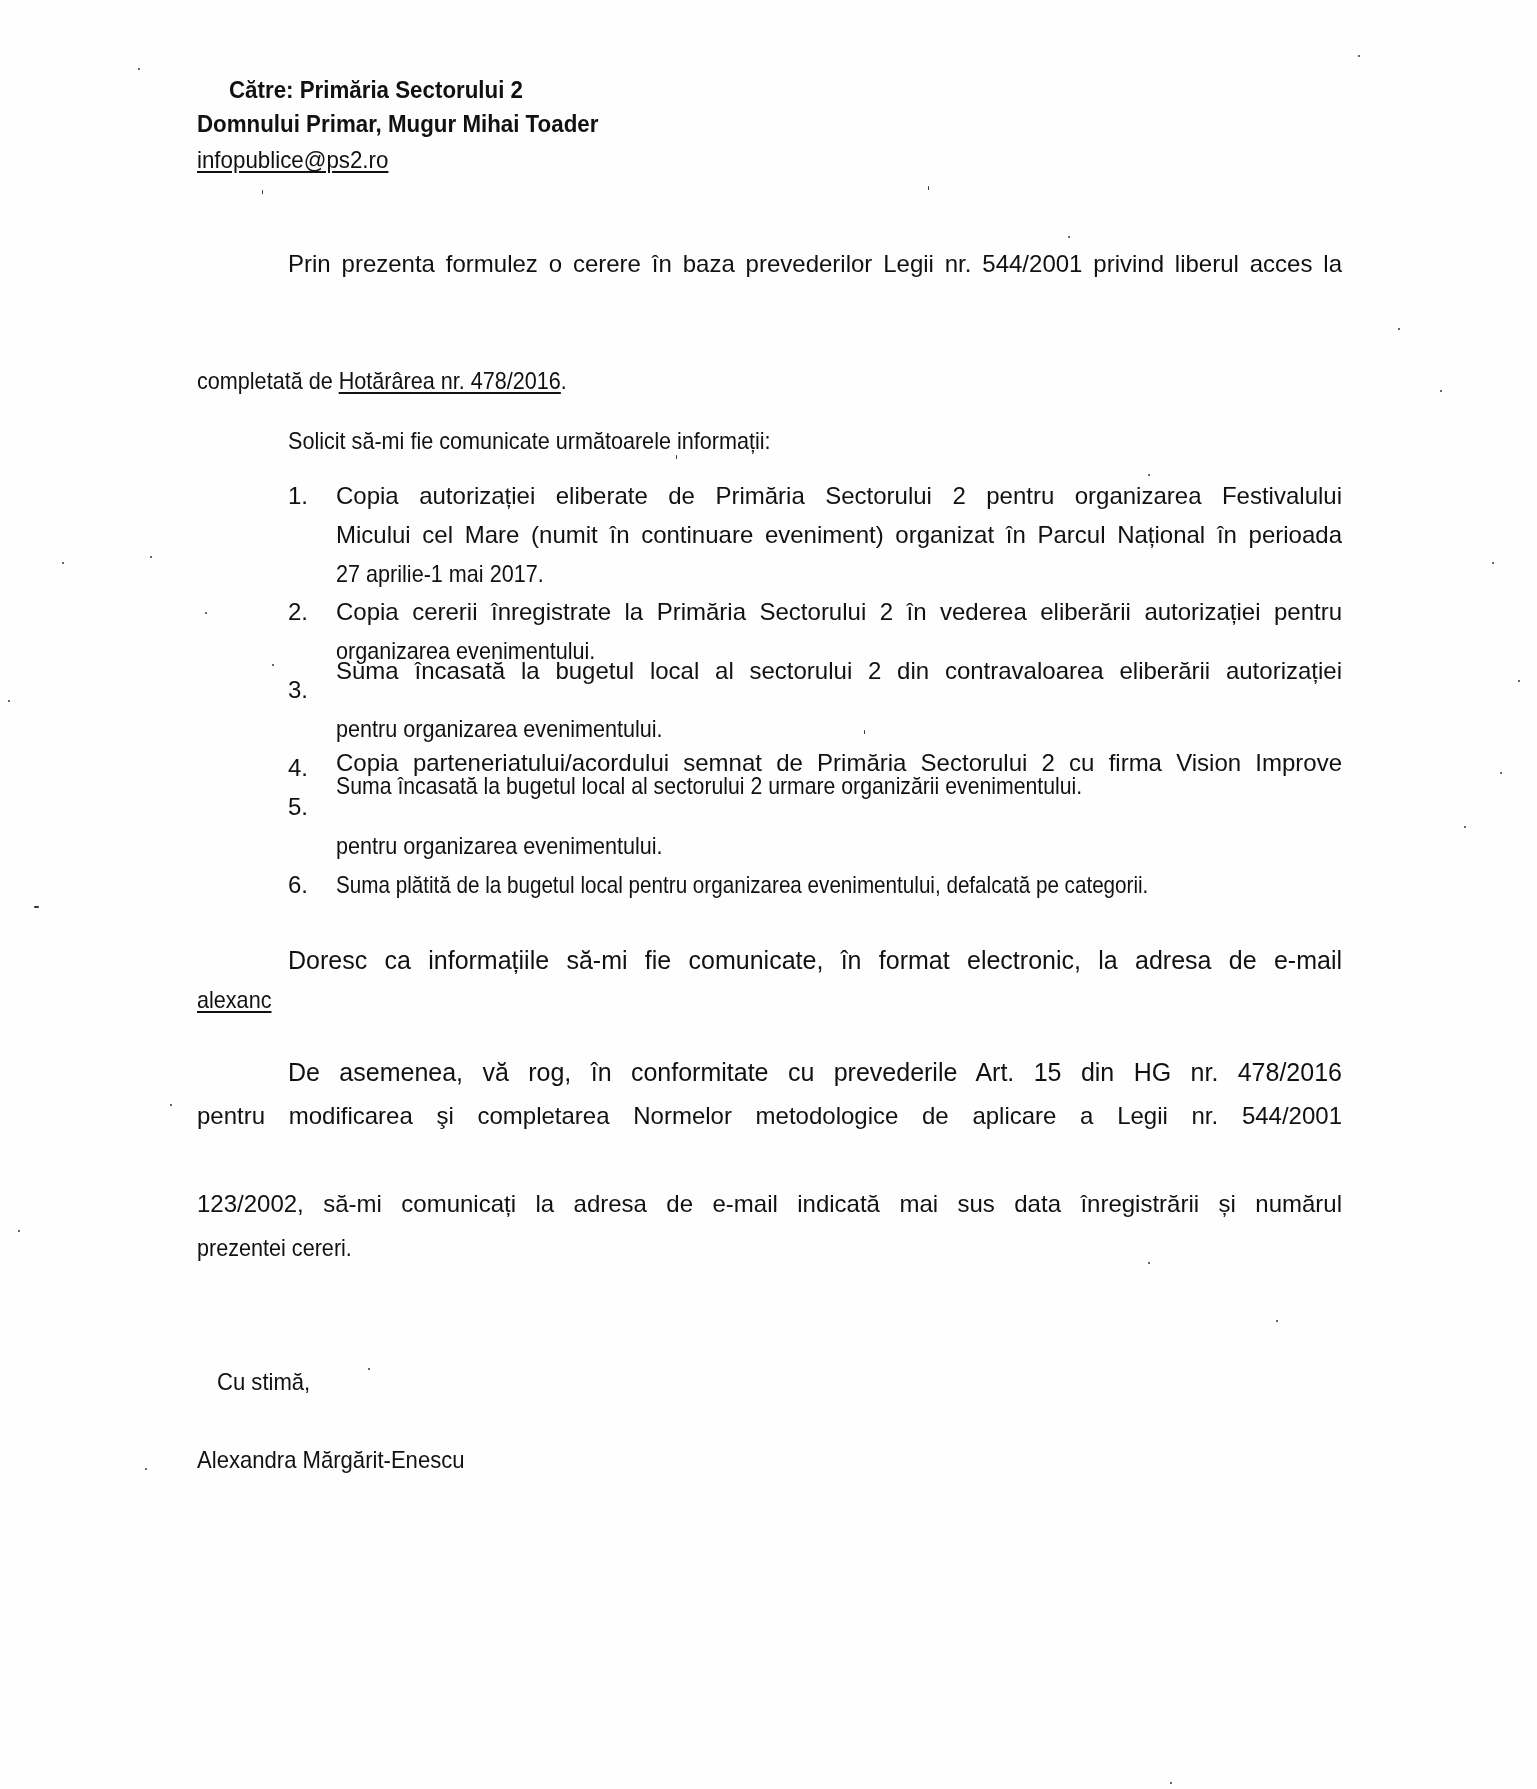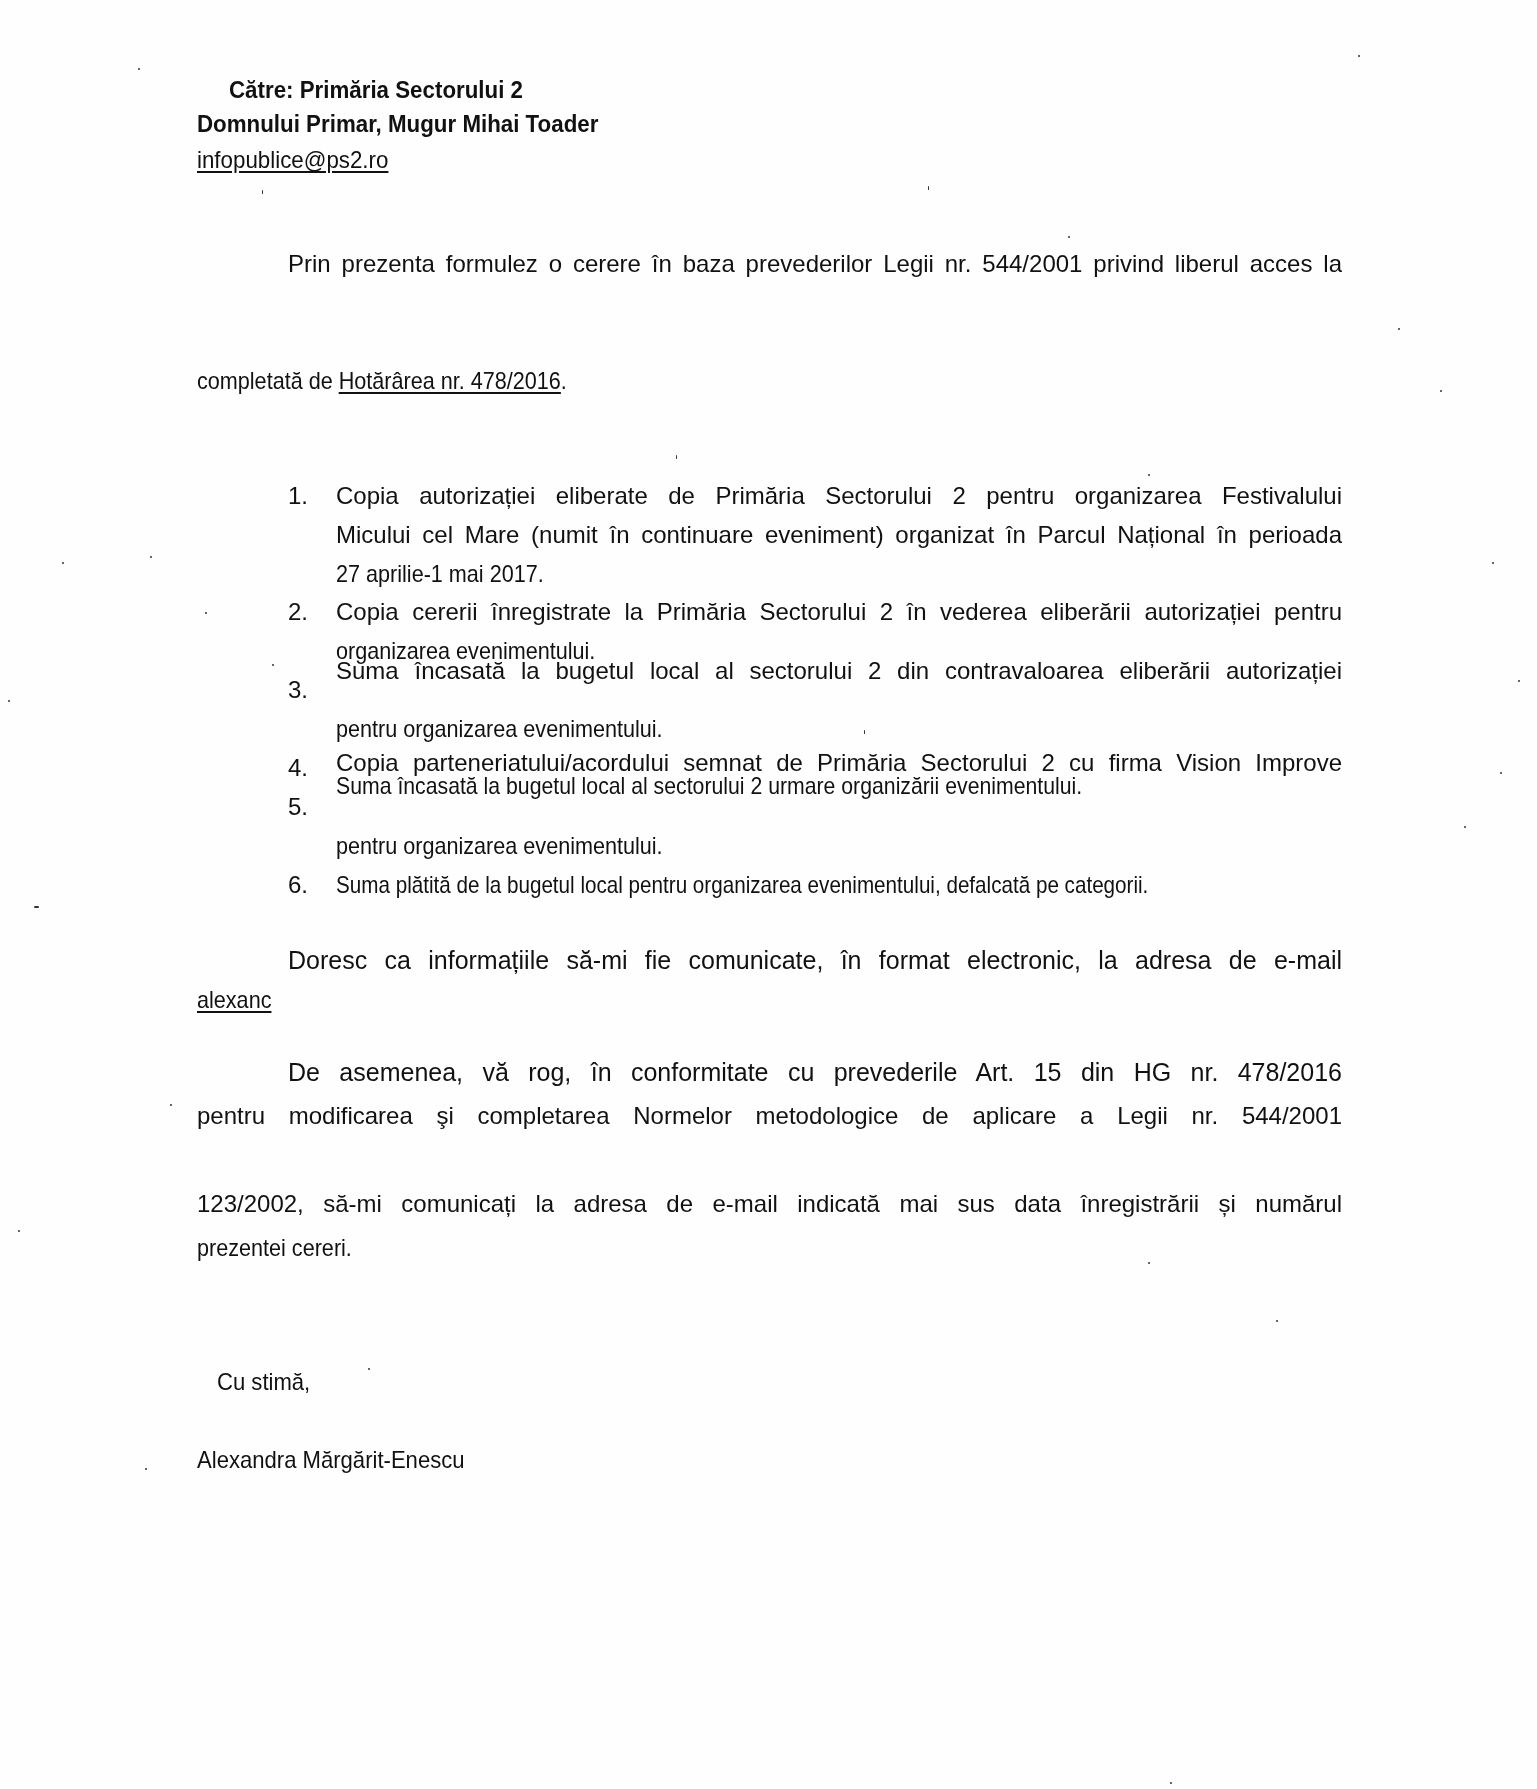--- a/index.html
+++ b/index.html
@@ -31,20 +31,23 @@
 
   <div class="ln j" style="left:288px; top:250px; width:1054px;">
     <span>Prin prezenta formulez o cerere în baza prevederilor Legii nr. 544/2001 privind liberul acces la</span>
   </div>
   <div class="ln" style="left:197px; top:367px;">
     <span class="inner" style="transform:scaleX(0.9)">
       <span>completată de </span><span class="u">Hotărârea nr. 478/2016</span><span>.</span>
     </span>
   </div>
 
+  <div class="ln" style="left:288px; top:427px;">
+    <span class="inner" style="transform:scaleX(0.9)">Solicit să-mi fie comunicate următoarele informații:</span>
+  </div>
 
   <div>
 
     <div>
       <div class="num" style="left:288px; top:482px;">1.</div>
       <div class="ln j" style="left:336px; top:482px; width:1006px;"><span>Copia autorizației eliberate de Primăria Sectorului 2 pentru organizarea Festivalului</span></div>
       <div class="ln j" style="left:336px; top:521px; width:1006px;"><span>Micului cel Mare (numit în continuare eveniment) organizat în Parcul Național în perioada</span></div>
       <div class="ln" style="left:336px; top:560px;"><span class="inner" style="transform:scaleX(0.9)">27 aprilie-1 mai 2017.</span></div>
     </div>
 

